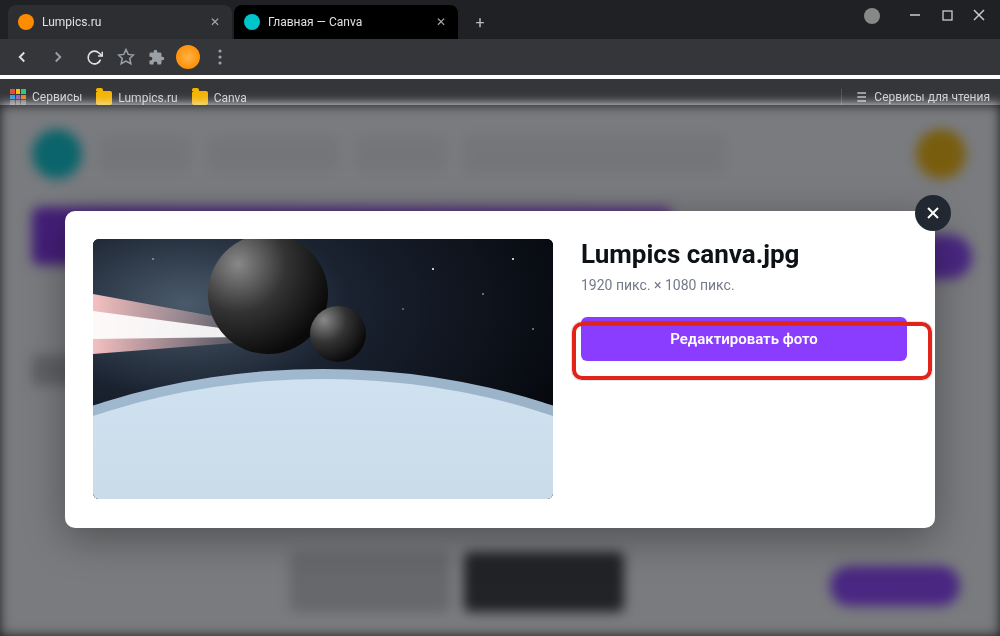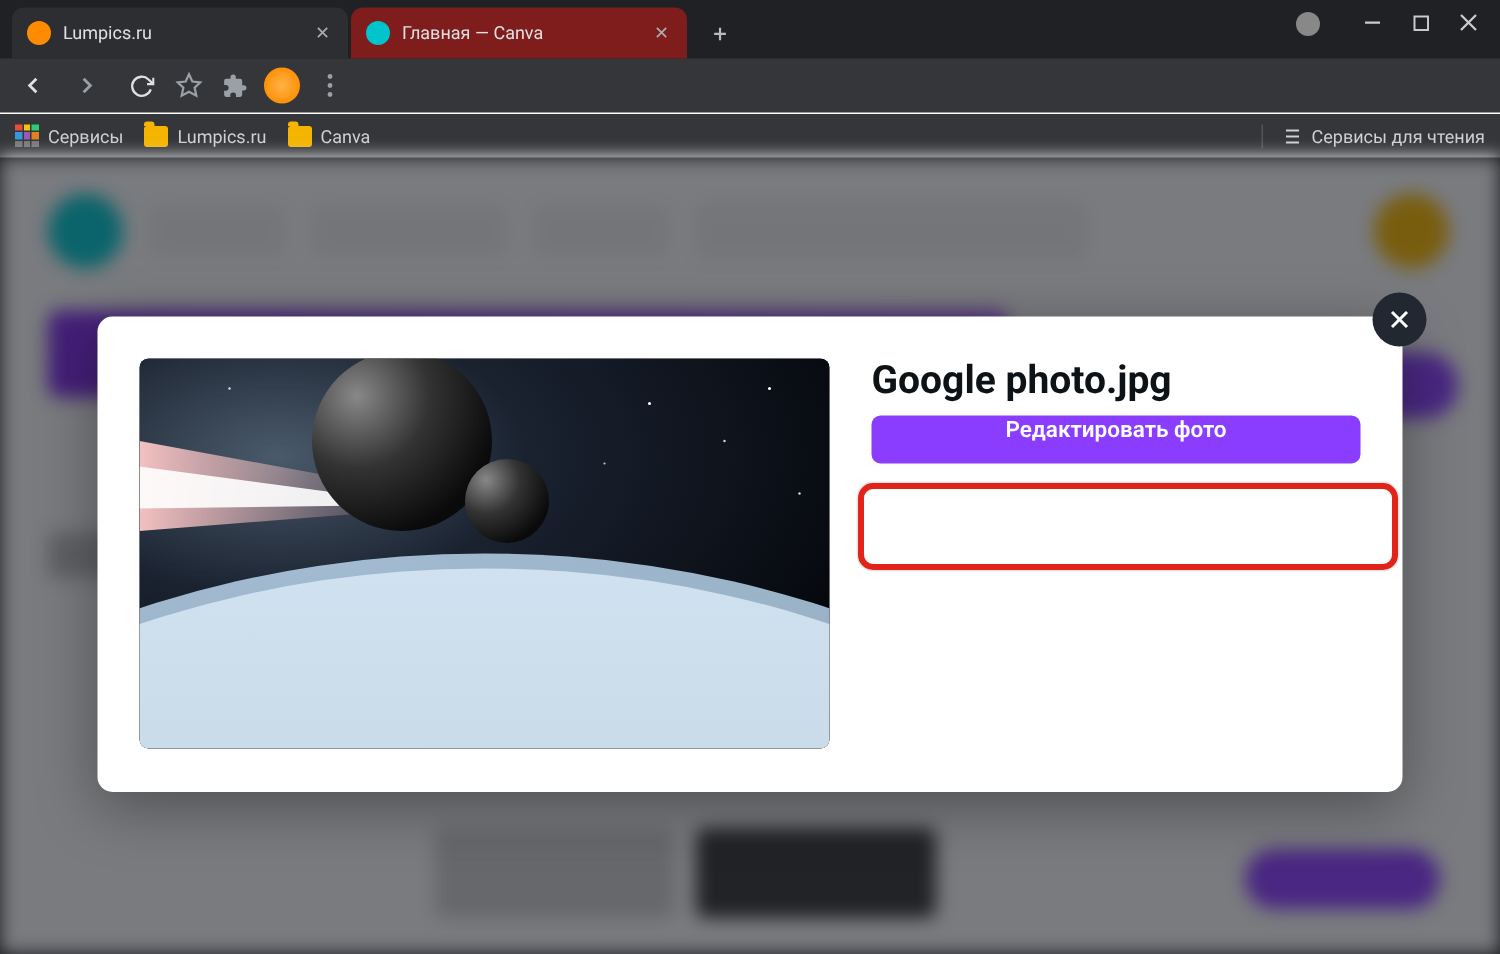--- a/index.html
+++ b/index.html
@@ -2,39 +2,39 @@
 <html><head>
 <meta charset="utf-8">
 <style>
 * { margin: 0; padding: 0; box-sizing: border-box; font-family: -apple-system, BlinkMacSystemFont, "Segoe UI", Roboto, sans-serif; }
 body { width: 1000px; height: 636px; overflow: hidden; background: #202124; position: relative; }
 
 
 .titlebar { height: 39px; background: #202124; display: flex; align-items: flex-end; padding-left: 8px; }
 .tab { height: 34px; width: 224px; display: flex; align-items: center; padding: 0 10px; border-radius: 8px 8px 0 0; margin-right: 2px; position: relative; color: #e0e0e0; font-size: 12px; }
 .tab.inactive { background: #2d2e31; }
-.tab.active { background: #7f1d1d; }
+.tab.active { background: #000000; }
 .tab-favicon { width: 16px; height: 16px; border-radius: 50%; margin-right: 8px; flex-shrink: 0; }
 .tab-title { flex: 1; white-space: nowrap; overflow: hidden; text-overflow: ellipsis; }
 .tab-close { width: 14px; height: 14px; color: #aaa; margin-left: 4px; cursor: pointer; display:flex; align-items:center; justify-content:center; }
 .newtab { width: 28px; height: 28px; color: #bbb; display:flex; align-items:center; justify-content:center; font-size:16px; margin-left:6px; margin-bottom:3px; cursor:pointer; }
 .win-controls { position:absolute; right:0; top:0; height:32px; display:flex; gap:18px; padding:8px 14px; color:#ccc; }
 .win-btn { width:14px; height:14px; display:flex; align-items:center; justify-content:center; cursor:pointer; }
 .tab-badge-host { position:relative; }
 
 .addrbar { height: 36px; background: #35363a; display:flex; align-items:center; padding:0 8px; gap:8px; }
 .nav-btn { width:28px; height:28px; display:flex; align-items:center; justify-content:center; color:#9aa0a6; cursor:pointer; border-radius:50%; }
 .nav-btn.enabled { color:#e0e0e0; }
 .url-field { flex:1; height:28px; background:#202124; border-radius:14px; display:flex; align-items:center; padding:0 12px; color:#e8eaed; font-size:13px; gap:8px; }
 .lock-icon { color:#9aa0a6; }
 .addr-right { display:flex; align-items:center; gap:10px; padding-right:6px; }
 .star-icon, .ext-icon, .menu-dots { width:20px; height:20px; display:flex; align-items:center; justify-content:center; color:#9aa0a6; cursor:pointer; }
 .profile-avatar { width:24px; height:24px; border-radius:50%; background:radial-gradient(circle,#ffb347 0%, #ff8c00 80%); cursor:pointer; }
 
-.bookbar { height:30px; background:#35363a; border-top:1px solid #ffffff; display:flex; align-items:center; padding:0 10px; gap:14px; font-size:12px; color:#d0d0d0; }
+.bookbar { height:30px; background:#35363a; border-top:4px solid #ffffff; display:flex; align-items:flex-end; padding:0 10px; gap:14px; font-size:12px; color:#d0d0d0; }
 .book-item { display:flex; align-items:center; gap:6px; cursor:pointer; }
 .book-grid { width:16px; height:16px; display:grid; grid-template:repeat(3,1fr)/repeat(3,1fr); gap:1px; }
 .book-grid span { background:#777; }
 .book-grid span:nth-child(1){background:#e74c3c;} .book-grid span:nth-child(2){background:#f1c40f;} .book-grid span:nth-child(3){background:#2ecc71;}
 .book-grid span:nth-child(4){background:#3498db;} .book-grid span:nth-child(5){background:#9b59b6;} .book-grid span:nth-child(6){background:#e67e22;}
 .book-folder { width:16px; height:14px; background:#f4b400; border-radius:2px; position:relative; }
 .book-folder::before { content:""; position:absolute; top:-3px; left:0; width:7px; height:3px; background:#f4b400; border-radius:2px 2px 0 0; }
 .reading-list { margin-left:auto; display:flex; align-items:center; gap:6px; cursor:pointer; padding-left:10px; border-left:1px solid #555; }
 
 
@@ -57,21 +57,21 @@
 
 
 .overlay { position:absolute; left:0; right:0; top:105px; bottom:0; background:rgba(20,22,28,0.55); }
 .modal { position:absolute; left:65px; top:211px; width:870px; height:317px; background:#fff; border-radius:10px; box-shadow:0 10px 40px rgba(0,0,0,0.35); display:flex; padding:28px; gap:28px; }
 .close-btn { position:absolute; right:-16px; top:-16px; width:36px; height:36px; border-radius:50%; background:#222831; color:#fff; display:flex; align-items:center; justify-content:center; cursor:pointer; font-size:16px; }
 .preview { width:460px; height:260px; border-radius:6px; overflow:hidden; position:relative; background:#000; }
 .preview svg { width:100%; height:100%; display:block; }
 .info { flex:1; display:flex; flex-direction:column; }
 .filename { font-size:26px; font-weight:700; color:#0d1216; margin-bottom:8px; }
 .dims { font-size:14px; color:#757a8a; margin-bottom:24px; }
-.btn { height:32px; border-radius:6px; display:flex; justify-content:center; font-size:15px; font-weight:600; cursor:pointer; margin-bottom:14px; }
+.btn { height:44px; border-radius:6px; display:flex; align-items:center; justify-content:center; font-size:15px; font-weight:600; cursor:pointer; margin-bottom:14px; }
 .btn-primary { background:#8b3dff; color:#fff; }
 .btn-secondary { background:#f2f3f5; color:#0d1216; }
 .highlight { position:absolute; border:4px solid #e2231a; border-radius:10px; left:572px; top:322px; width:360px; height:58px; pointer-events:none; box-shadow:0 0 0 1px rgba(0,0,0,0.1); }
 
 </style>
 </head>
 <body>
 
 <div class="titlebar">
   <div class="tab inactive">
@@ -258,20 +258,21 @@
       <circle cx="340" cy="30" r="1" fill="#fff"></circle>
         <circle cx="390" cy="55" r="0.8" fill="#ddd"></circle>
       <circle cx="420" cy="20" r="1" fill="#fff"></circle>
         <circle cx="310" cy="70" r="0.7" fill="#ccc"></circle>
       <circle cx="60" cy="20" r="0.8" fill="#ddd"></circle>
         <circle cx="440" cy="90" r="0.8" fill="#ddd"></circle>
     </svg>
   </div>
 
   <div class="info">
-    <div class="filename">Google photo.jpg</div>
+    <div class="filename">Lumpics canva.jpg</div>
+    <div class="dims">1920 пикс. × 1080 пикс.</div>
     <div class="btn btn-primary">
       <span>Редактировать фото</span>
     </div>
   </div>
 </div>
 
 <div class="highlight"></div>
 
 </body></html>

